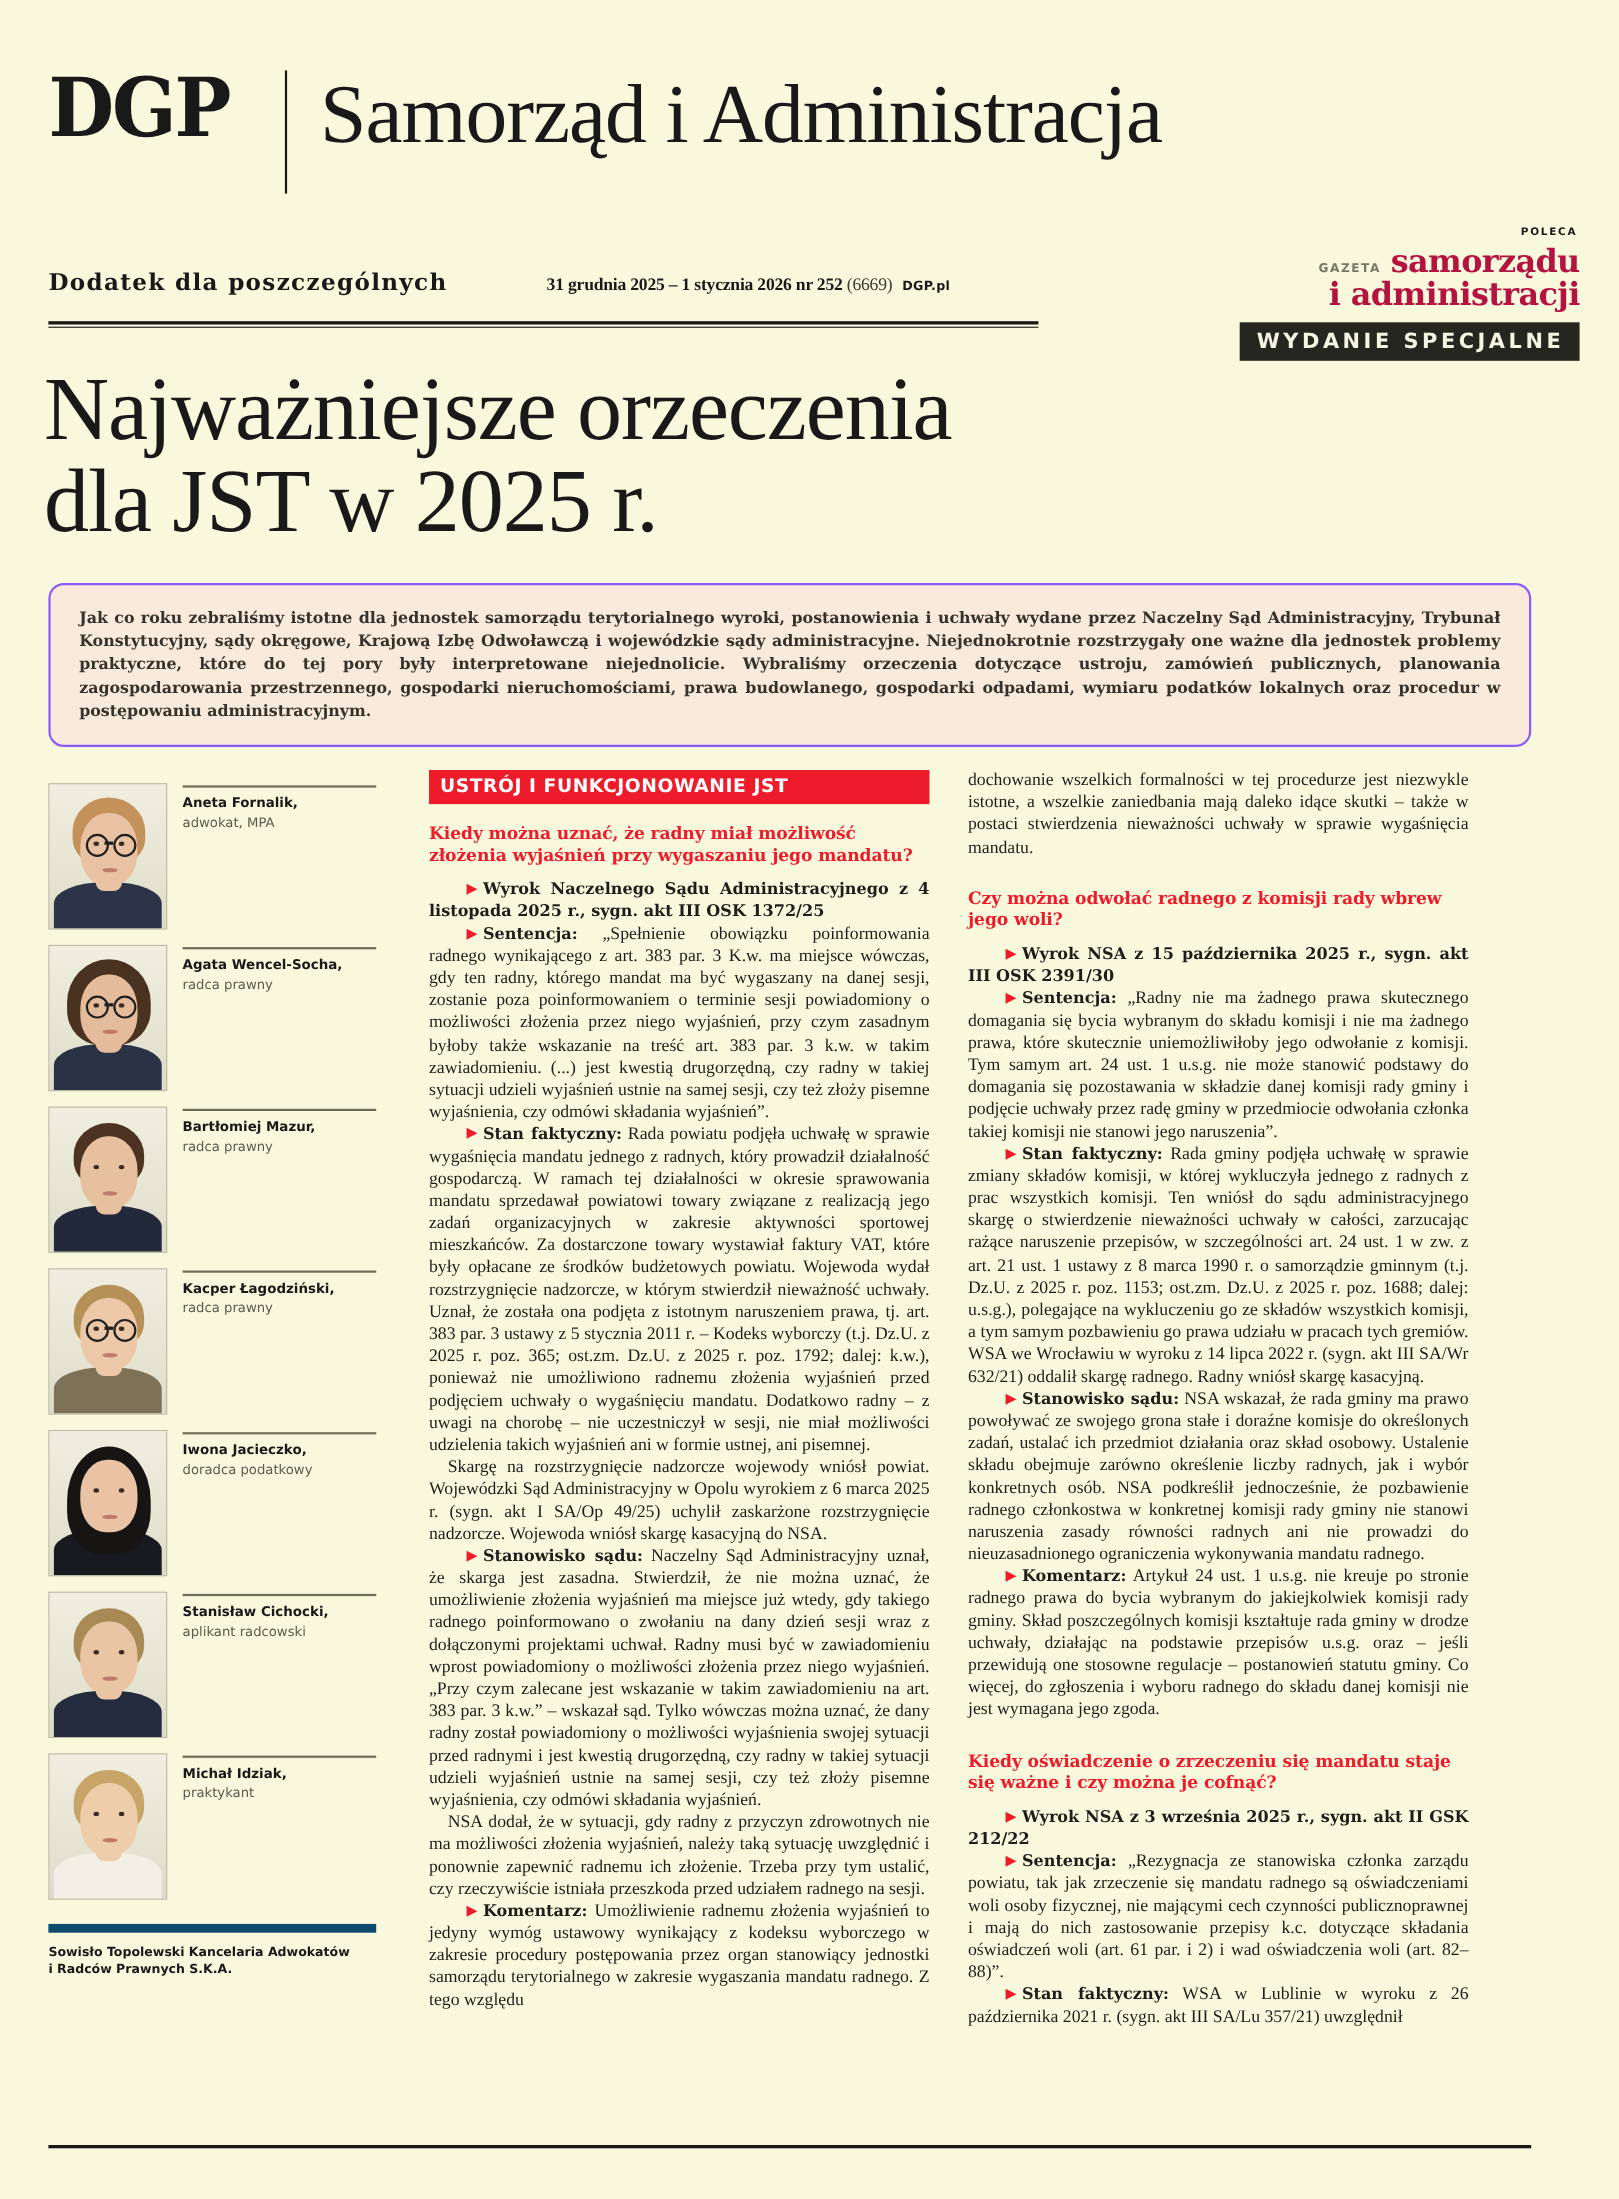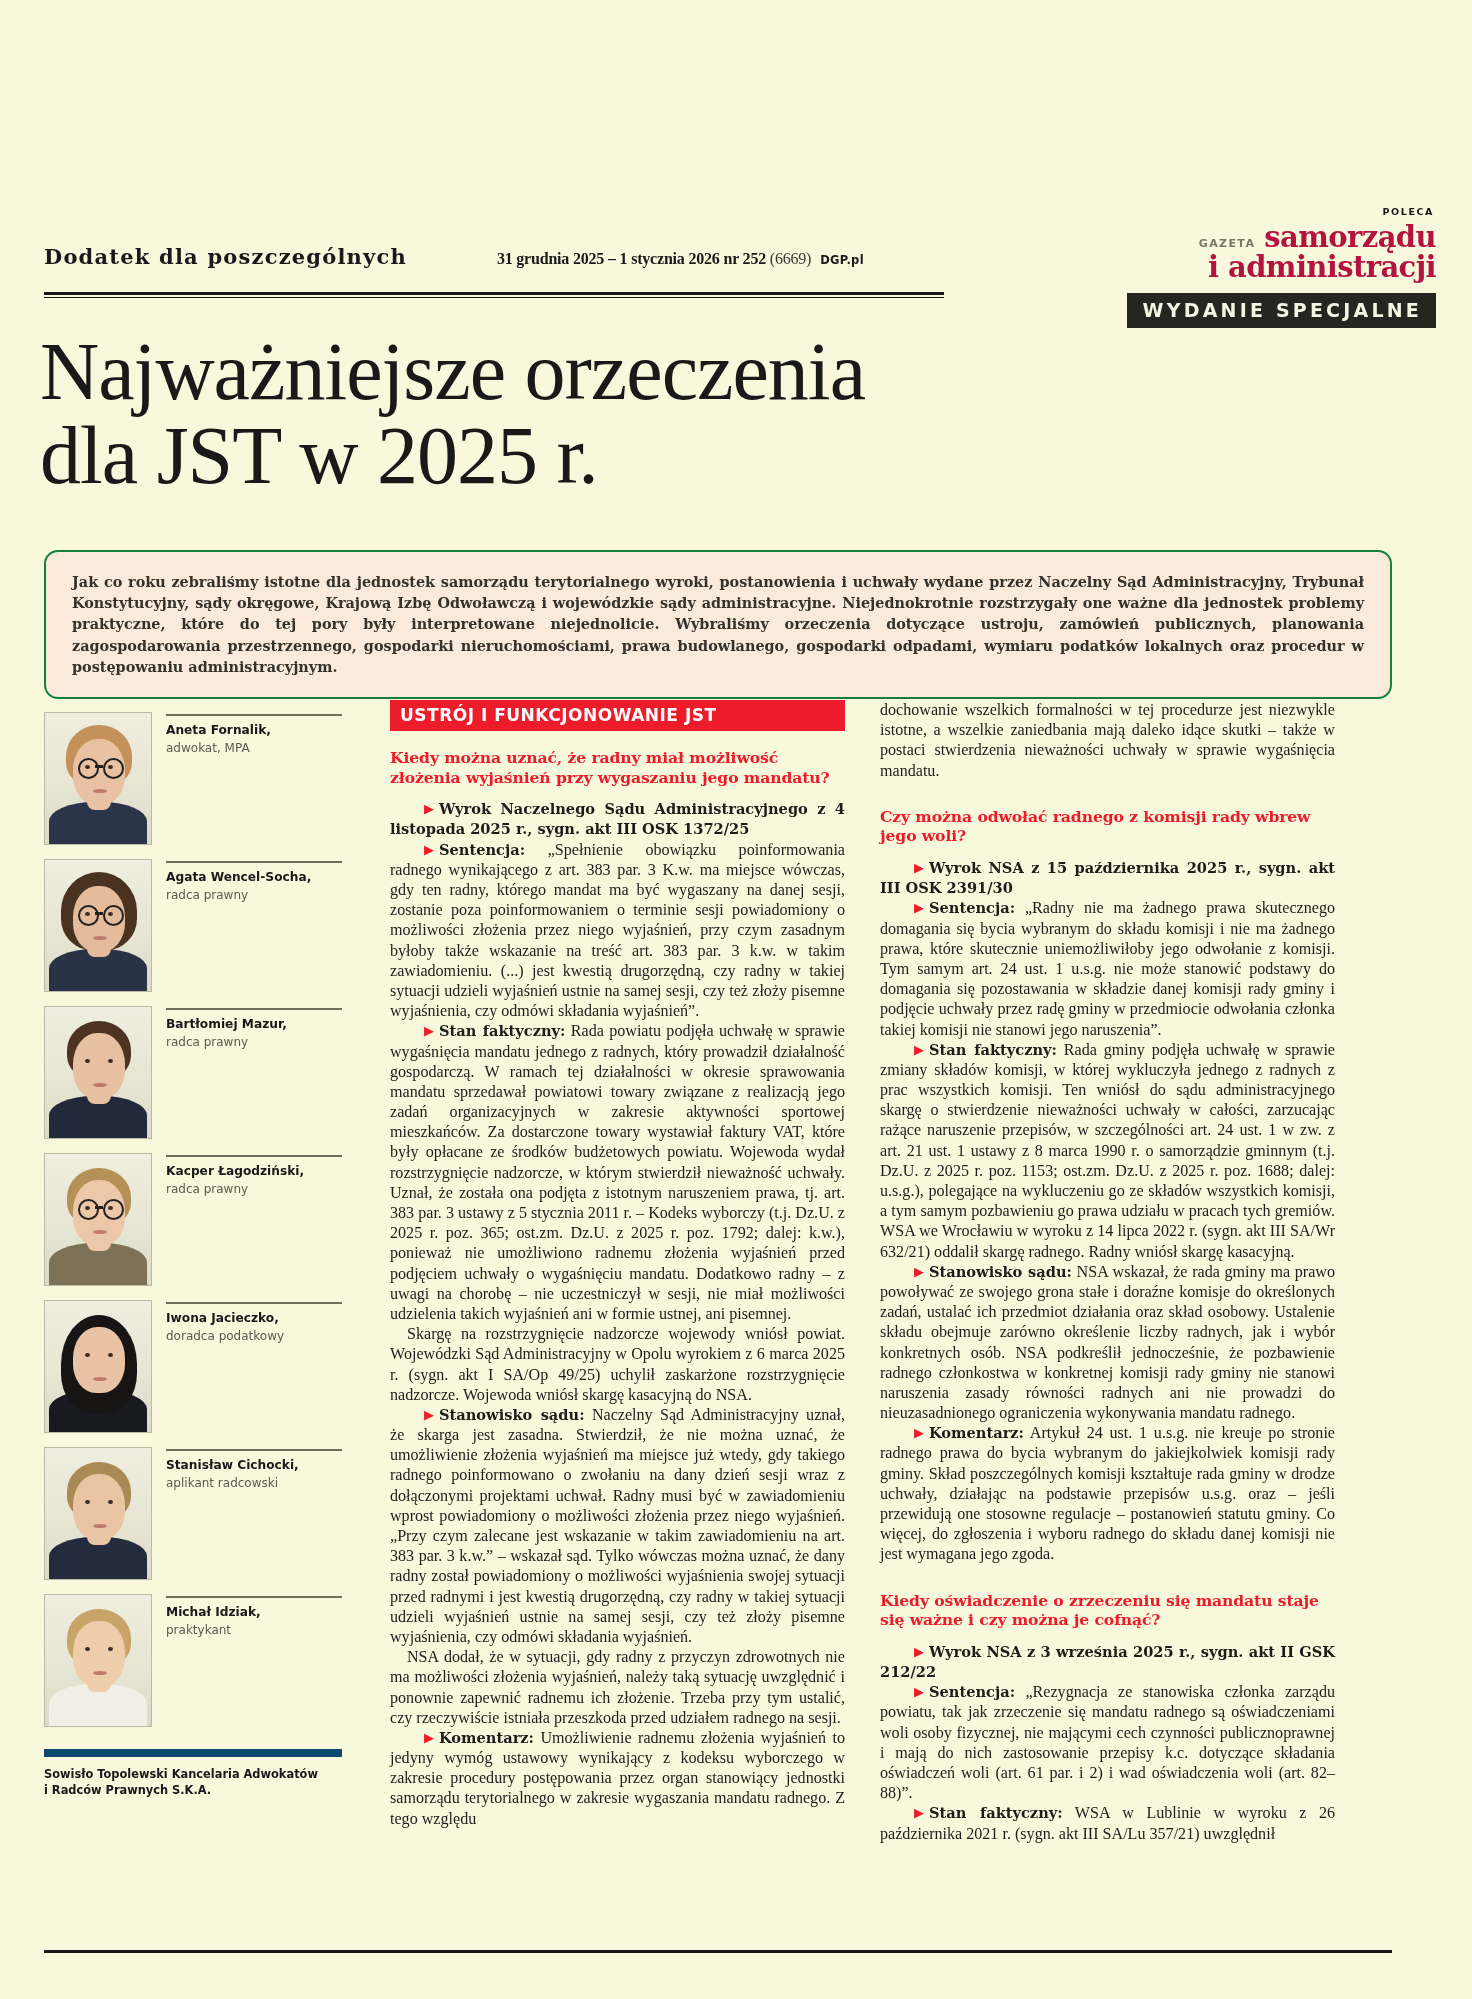--- a/index.html
+++ b/index.html
@@ -92,22 +92,22 @@
   .headline {
     position:absolute; left:40px; top:330px; width:1200px;
     font-family:"Liberation Serif", serif;
     font-size:82px; line-height:1.02; color:#19191a;
     letter-spacing:-1px;
   }
   .headline span { display:block; }
 
   
   .lead {
-    position:absolute; left:44px; top:550px; width:1348px;
-    background:#faeadb; border:2px solid #15803d; border-radius:14px;
+    position:absolute; left:44px; top:530px; width:1348px;
+    background:#faeadb; border:2px solid #8b5cf6; border-radius:14px;
     padding:19px 26px 20px 26px; box-sizing:border-box;
   }
   .lead p {
     margin:0; font-family:"DejaVu Serif", serif; font-weight:bold;
     font-size:14.4px; line-height:1.47; color:#33322c;
     text-align:justify;
   }
 
   
   .topline { position:absolute; left:44px; top:292px; width:900px; height:3px; background:#19191a; }
@@ -185,20 +185,25 @@
     margin-right:5px; vertical-align:1px;
   }
   .lead-in { font-family:"DejaVu Serif", serif; font-weight:bold; font-size:14.6px; }
   .para-bullet { text-indent:17px; }
 </style>
 </head>
 <body>
 
 <div class="page">
 
+  <div class="masthead">
+    <span class="mast-dgp">DGP</span>
+    <span class="mast-divider"></span>
+    <span class="mast-title">Samorząd i Administracja</span>
+  </div>
 
   <div class="promo">
     <div class="promo-poleca">POLECA</div>
     <div class="promo-row">
       <span class="promo-gazeta">GAZETA</span>
       <span class="promo-red">samorządu</span>
     </div>
     <div class="promo-red2">i administracji</div>
     <div class="promo-banner">WYDANIE SPECJALNE</div>
   </div>

